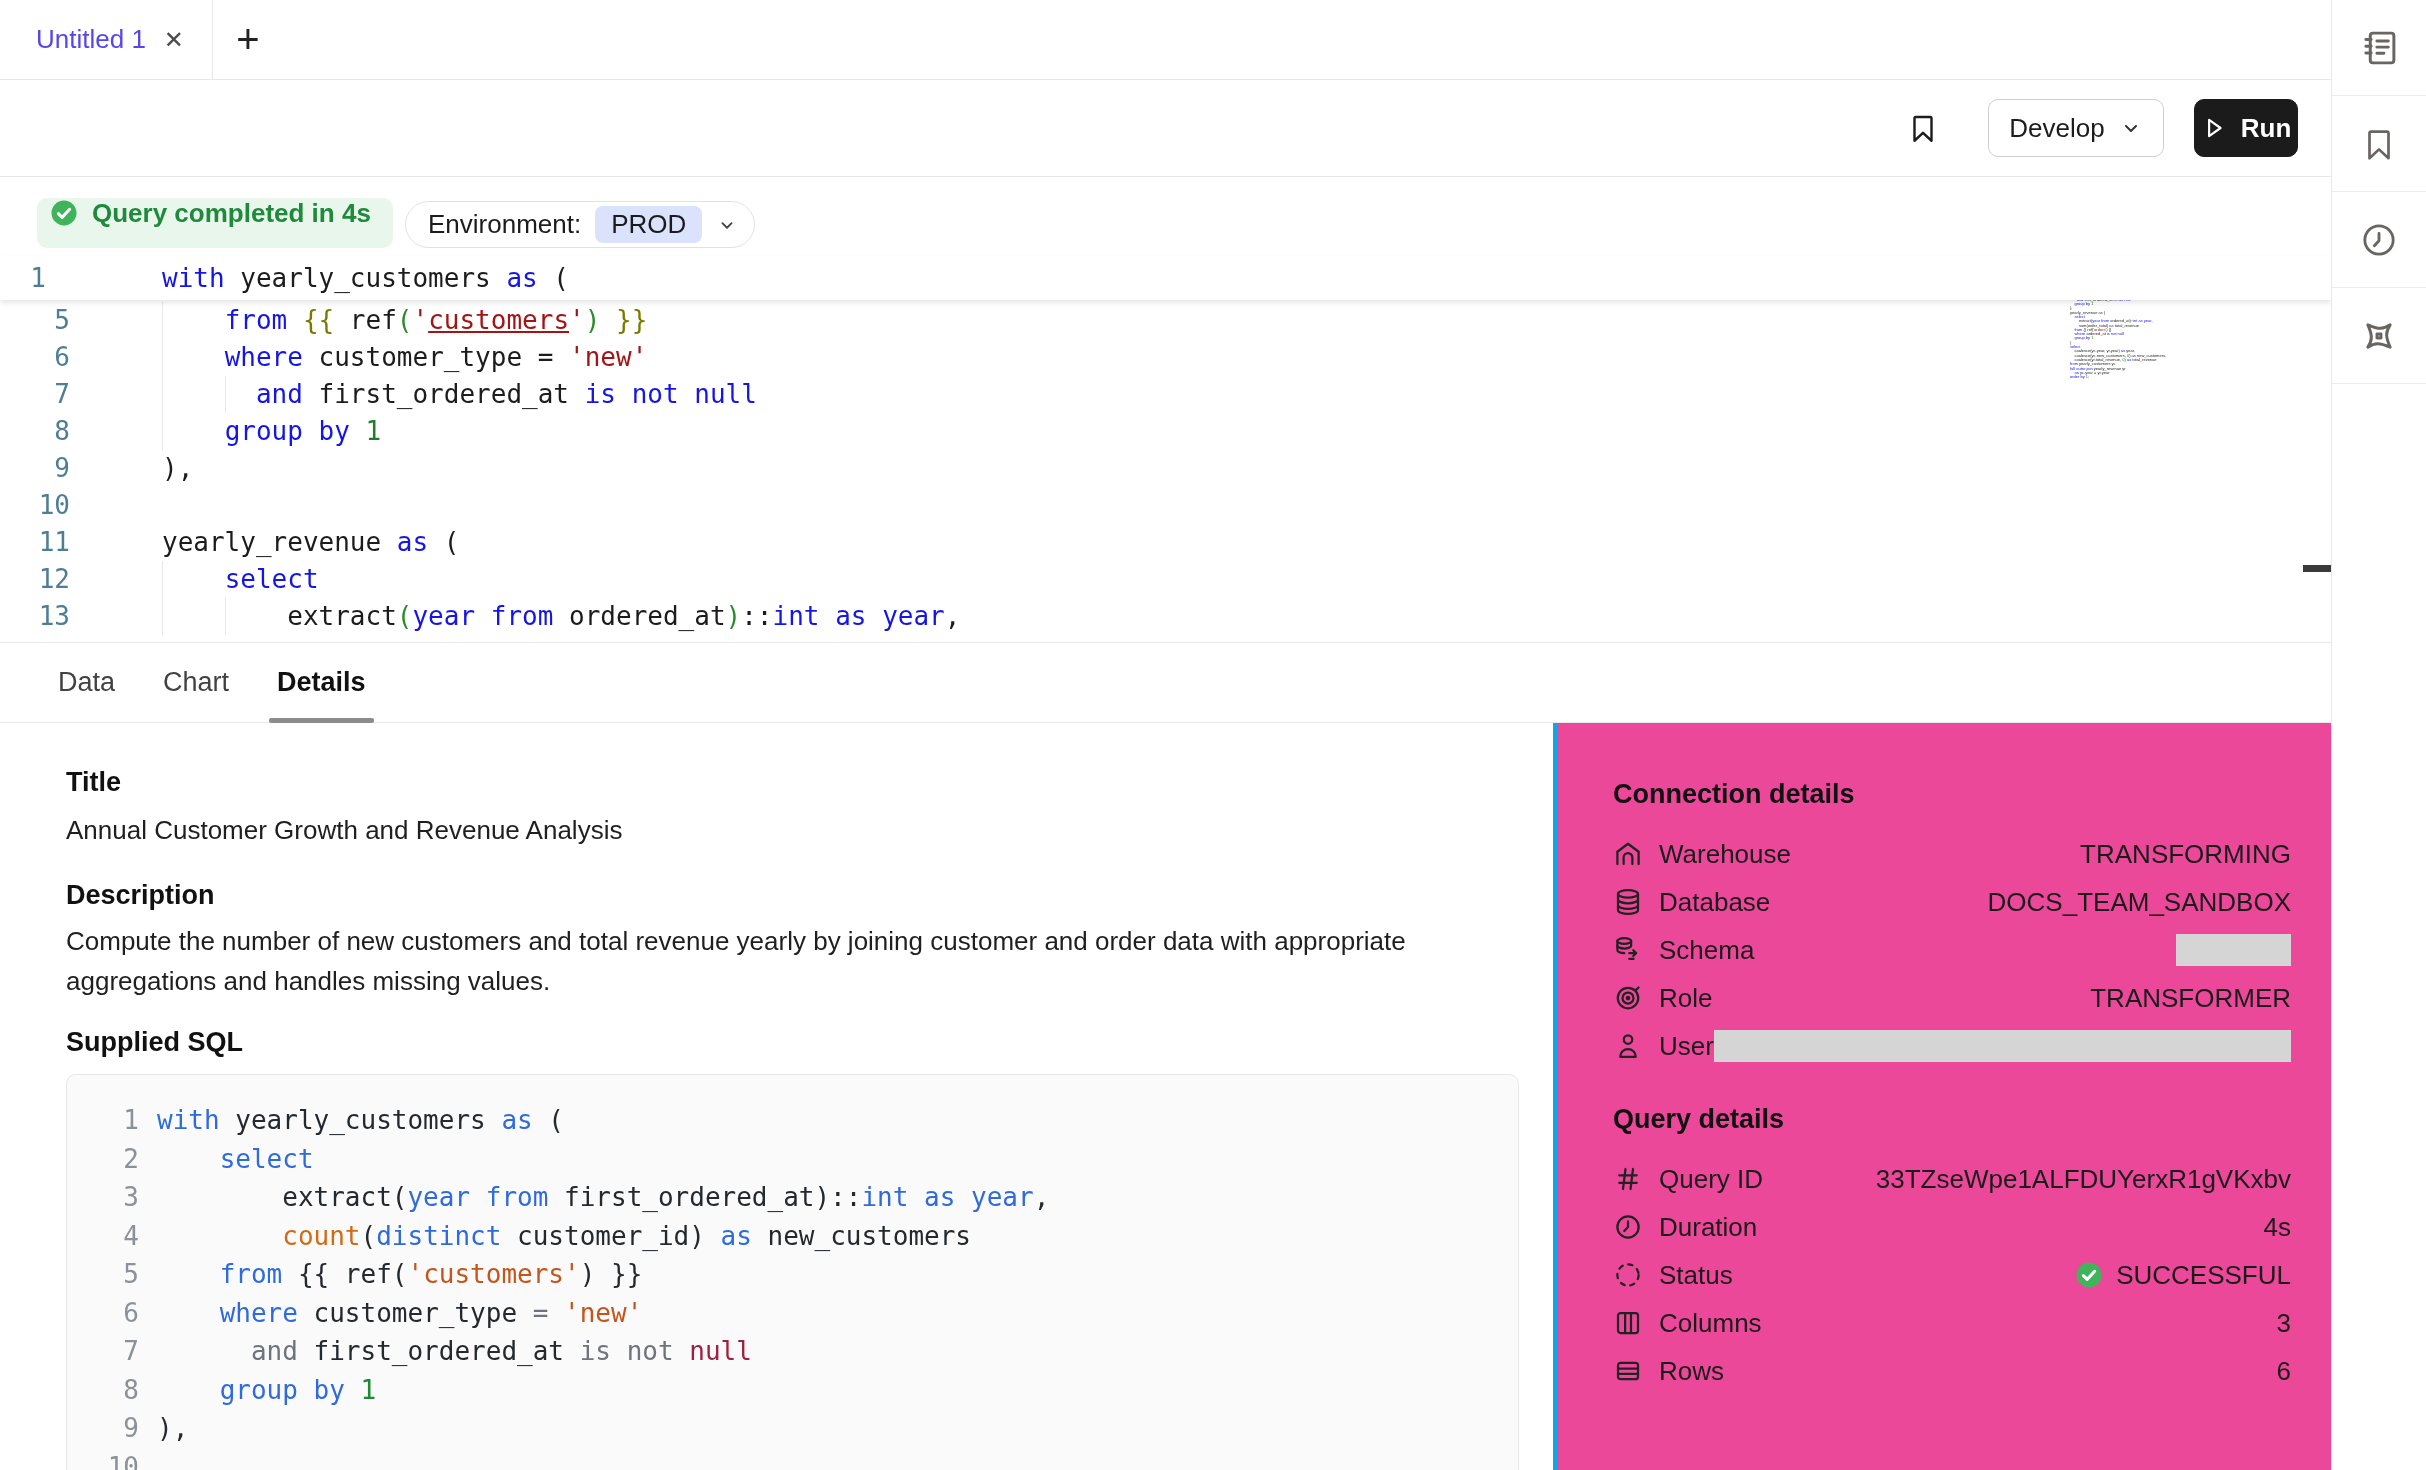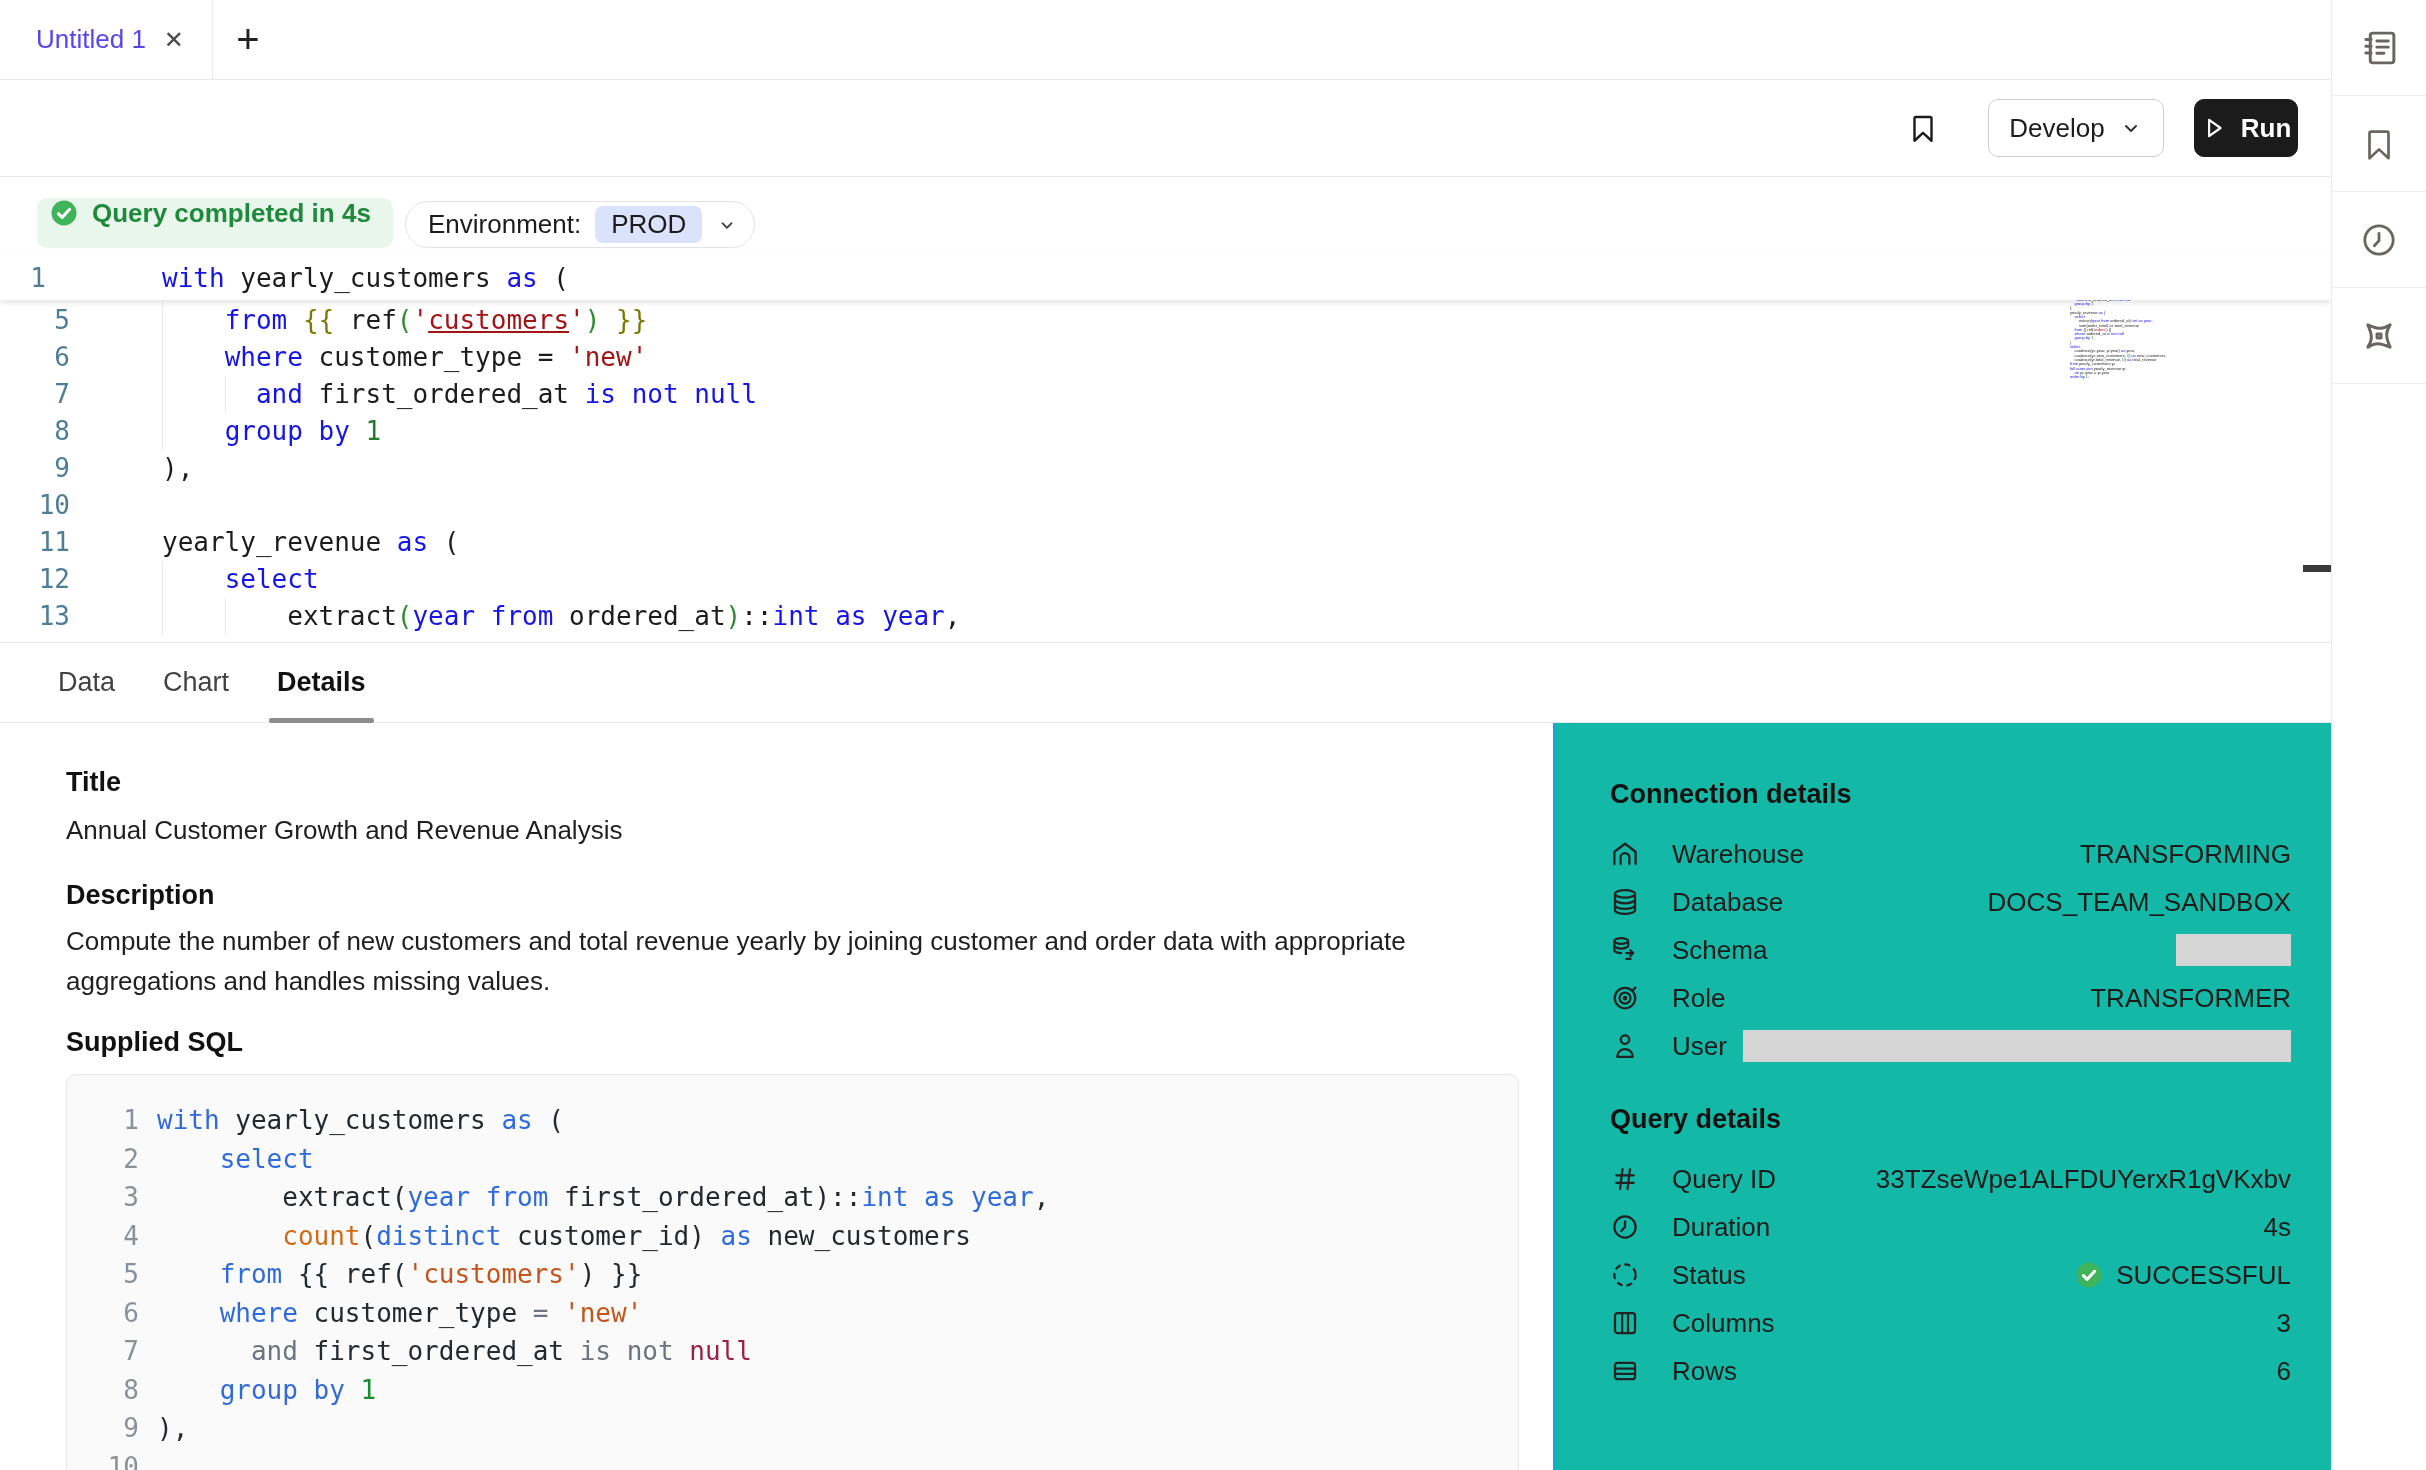--- a/index.html
+++ b/index.html
@@ -62,24 +62,24 @@
   .dl-heading { font-size:27px; font-weight:700; color:#111; }
   .dl-text { font-size:26px; color:#1f1f1f; line-height:40px; }
   #title-value { margin-top:12px; }
   #desc-heading { margin-top:30px; }
   #desc-value { margin-top:10px; max-width:1390px; }
   #sql-heading { margin-top:26px; }
   #sql-block { margin-top:16px; width:1453px; height:520px; background:#fafafa; border:1px solid #e7e7e7; border-radius:10px; padding:26px 0 0 24px; font-family:"DejaVu Sans Mono", monospace; font-size:26px; overflow:hidden; }
   .bk-line { height:38.5px; line-height:38.5px; white-space:pre; display:flex; }
   .bk-gutter { width:48px; text-align:right; color:#8b9198; flex:none; margin-right:18px; }
   
-  #details-right { position:absolute; left:1553px; top:723px; width:778px; height:747px; border-left:2px solid #0ea5e9; padding:56px 40px 0 55px; background:#14b8a6; }
+  #details-right { position:absolute; left:1553px; top:723px; width:778px; height:747px; border-left:5px solid #0ea5e9; padding:56px 40px 0 55px; background:#ec4899; }
   .dr-heading { font-size:27px; font-weight:700; color:#111; }
   .dr-rows { margin-top:20px; }
-  .dr-row { height:48px; display:flex; align-items:center;gap:16px; }
+  .dr-row { height:48px; display:flex; align-items:center; }
   .dr-icon { width:30px; height:30px; flex:none; display:flex; align-items:center; }
   .dr-label { margin-left:16px; font-size:26px; color:#1b1b1b; }
   .dr-value { margin-left:auto; font-size:26px; color:#1b1b1b; text-align:right; }
   .dr-redact { margin-left:auto; height:32px; background:#d5d5d5; }
   .dr-badge { margin-left:auto; display:flex; align-items:center; gap:12px; font-size:26px; color:#1b1b1b; }
   #query-section { margin-top:34px; }
   
   #sidebar { position:absolute; left:2331px; top:0; width:95px; height:1470px; border-left:1px solid #e8e8e8; background:#fff; }
   .side-cell { width:100%; height:96px; display:flex; align-items:center; justify-content:center; border-bottom:1px solid #ececec; background:#fff; cursor:pointer; }
   svg { display:block; }

